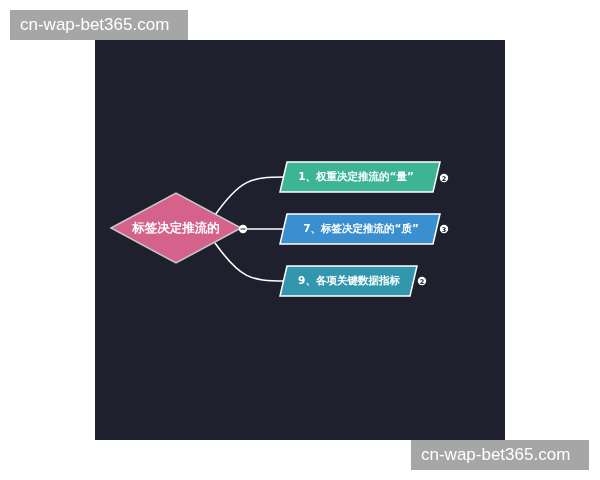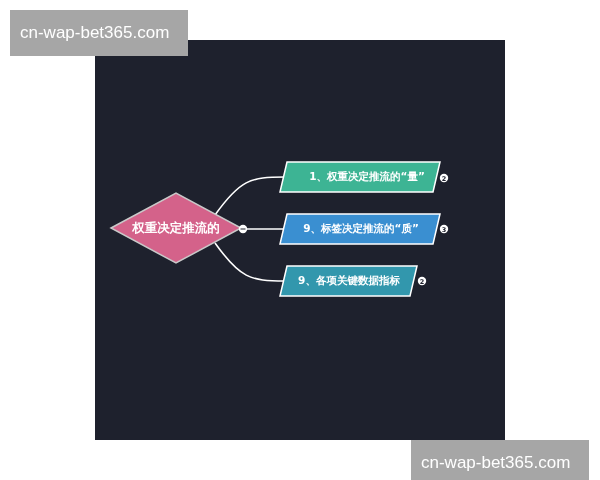--- a/index.html
+++ b/index.html
@@ -3,21 +3,21 @@
   <meta charset="utf-8">
   <style>
     html, body { margin: 0; padding: 0; }
     body {
       width: 600px; height: 480px; background: #ffffff; position: relative; overflow: hidden;
       font-family: "DejaVu Sans", sans-serif;
     }
     .watermark {
       position: absolute; background: #a6a6a6; color: #ffffff;
       font-family: "Liberation Sans", sans-serif; font-size: 17px;
-      padding: 8px 10px; height: 30px; line-height: 30px; z-index: 5;
+      padding: 0 10px; height: 30px; line-height: 30px; z-index: 5;
     }
     .wm-top { left: 10px; top: 10px; width: 158px; }
     .wm-bottom { left: 411px; top: 440px; width: 158px; }
     .panel {
       position: absolute; left: 95px; top: 40px; width: 410px; height: 400px;
       background: #1e212d;
     }
     svg.diagram { position: absolute; left: 0; top: 0; }
     .label {
       position: absolute; color: #ffffff; font-weight: bold; font-size: 10.5px;
@@ -50,19 +50,19 @@
   <polygon points="287,266 417,266 410,296 280,296" fill="#3297ad" stroke="#ffffff" stroke-width="1.5"></polygon>
 
   <circle cx="444" cy="178" r="4.2" fill="#ffffff"></circle>
   <circle cx="444" cy="229" r="4.2" fill="#ffffff"></circle>
   <circle cx="422" cy="281" r="4.2" fill="#ffffff"></circle>
   <text x="444" y="180.5" font-size="6.5" font-weight="bold" text-anchor="middle" fill="#1e212d" font-family="DejaVu Sans, sans-serif">2</text>
   <text x="444" y="231.5" font-size="6.5" font-weight="bold" text-anchor="middle" fill="#1e212d" font-family="DejaVu Sans, sans-serif">3</text>
   <text x="422" y="283.5" font-size="6.5" font-weight="bold" text-anchor="middle" fill="#1e212d" font-family="DejaVu Sans, sans-serif">2</text>
 </svg>
 
-<div class="label root-label" style="left:126px; top:220px; width:100px;">权重决定推流的</div>
+<div class="label root-label" style="left:126px; top:220px; width:100px;">标签决定推流的</div>
 
-<div class="label" style="left:296px; top:170px; width:142px;">1、权重决定推流的“量”</div>
-<div class="label" style="left:285px; top:222px; width:152px;">9、标签决定推流的“质”</div>
+<div class="label" style="left:285px; top:170px; width:142px;">1、权重决定推流的“量”</div>
+<div class="label" style="left:285px; top:222px; width:152px;">7、标签决定推流的“质”</div>
 <div class="label" style="left:285px; top:274px; width:128px;">9、各项关键数据指标</div>
 
 <div class="watermark wm-bottom">cn-wap-bet365.com</div>
 
 </body></html>

